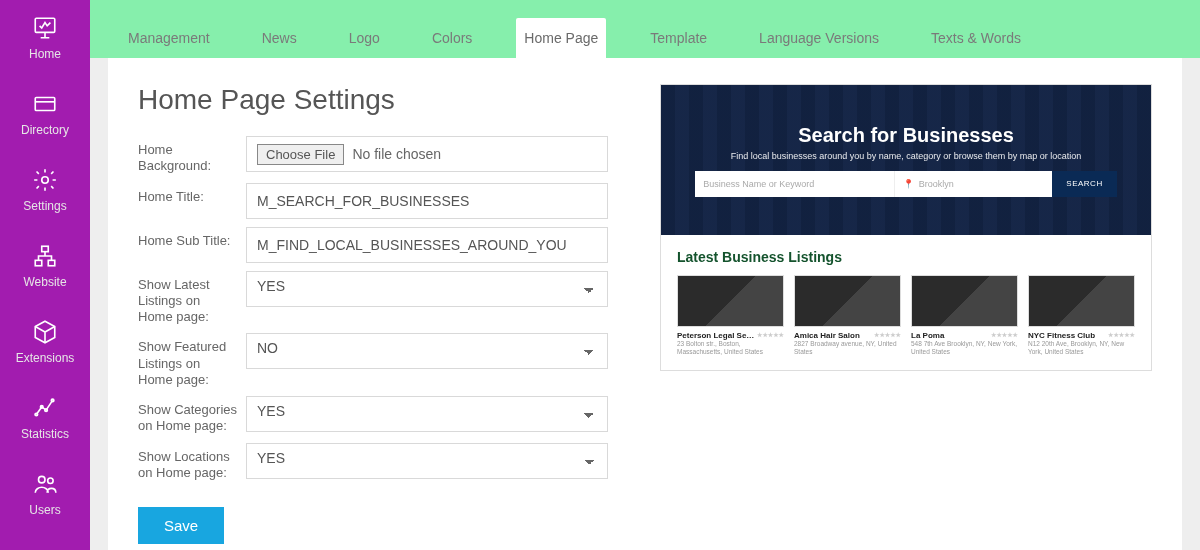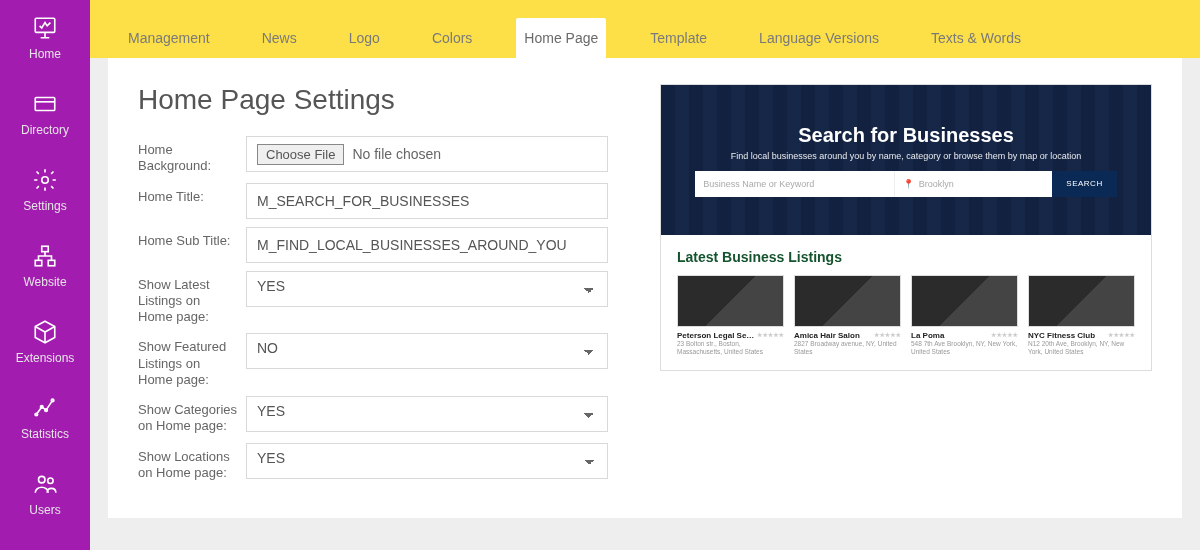--- a/index.html
+++ b/index.html
@@ -6,21 +6,21 @@
   body { background: #eeeeee; width: 1200px; height: 550px; overflow: hidden; }
   .app { display: flex; height: 550px; }
 
   
   .sidebar { width: 90px; background: #a21caf; display: flex; flex-direction: column; }
   .side-item { display:flex; flex-direction:column; align-items:center; justify-content:center; height:76px; color:#e6e6e6; font-size:12px; cursor:pointer; }
   .side-item svg { width:26px; height:26px; stroke:#fff; fill:none; stroke-width:1.5; margin-bottom:6px; }
 
   
   .main { flex:1; display:flex; flex-direction:column; }
-  .tabbar { display:flex; gap:36px; padding: 18px 30px 0 30px; background:#fde047; border-bottom:0; }
+  .tabbar { display:flex; gap:36px; padding: 18px 30px 0 30px; background:#86efac; border-bottom:0; }
   .tab { color:#7a7a7a; font-size:14px; padding:12px 8px; cursor:pointer; }
   .tab.active { background:#fff; color:#6a6a6a; border-top-left-radius:2px; border-top-right-radius:2px; }
 
   .panel { background:#fff; margin:0 18px 0 18px; padding:26px 30px; display:flex; gap:52px; min-height:460px; }
   .col-left { width:470px; }
   .col-right { flex:1; }
 
   h1.page-title { font-weight:300; font-size:28px; color:#555; margin-bottom:20px; }
 
   .form-row { display:flex; align-items:flex-start; margin-bottom:8px; }
@@ -180,20 +180,21 @@
               <div class="sel">YES</div>
             </div>
         </div>
         <div class="form-row">
           <label>Show Locations on Home page:</label>
           <div class="control">
               <div class="sel">YES</div>
             </div>
         </div>
 
+        <button class="save-btn">Save</button>
       </div>
 
       <div class="col-right">
         <div class="preview">
           <div class="hero">
             <h2>Search for Businesses</h2>
             <p>Find local businesses around you by name, category or browse them by map or location</p>
             <div class="searchbar">
               <div class="si kw">Business Name or Keyword</div>
               <div class="si loc">Brooklyn</div>

